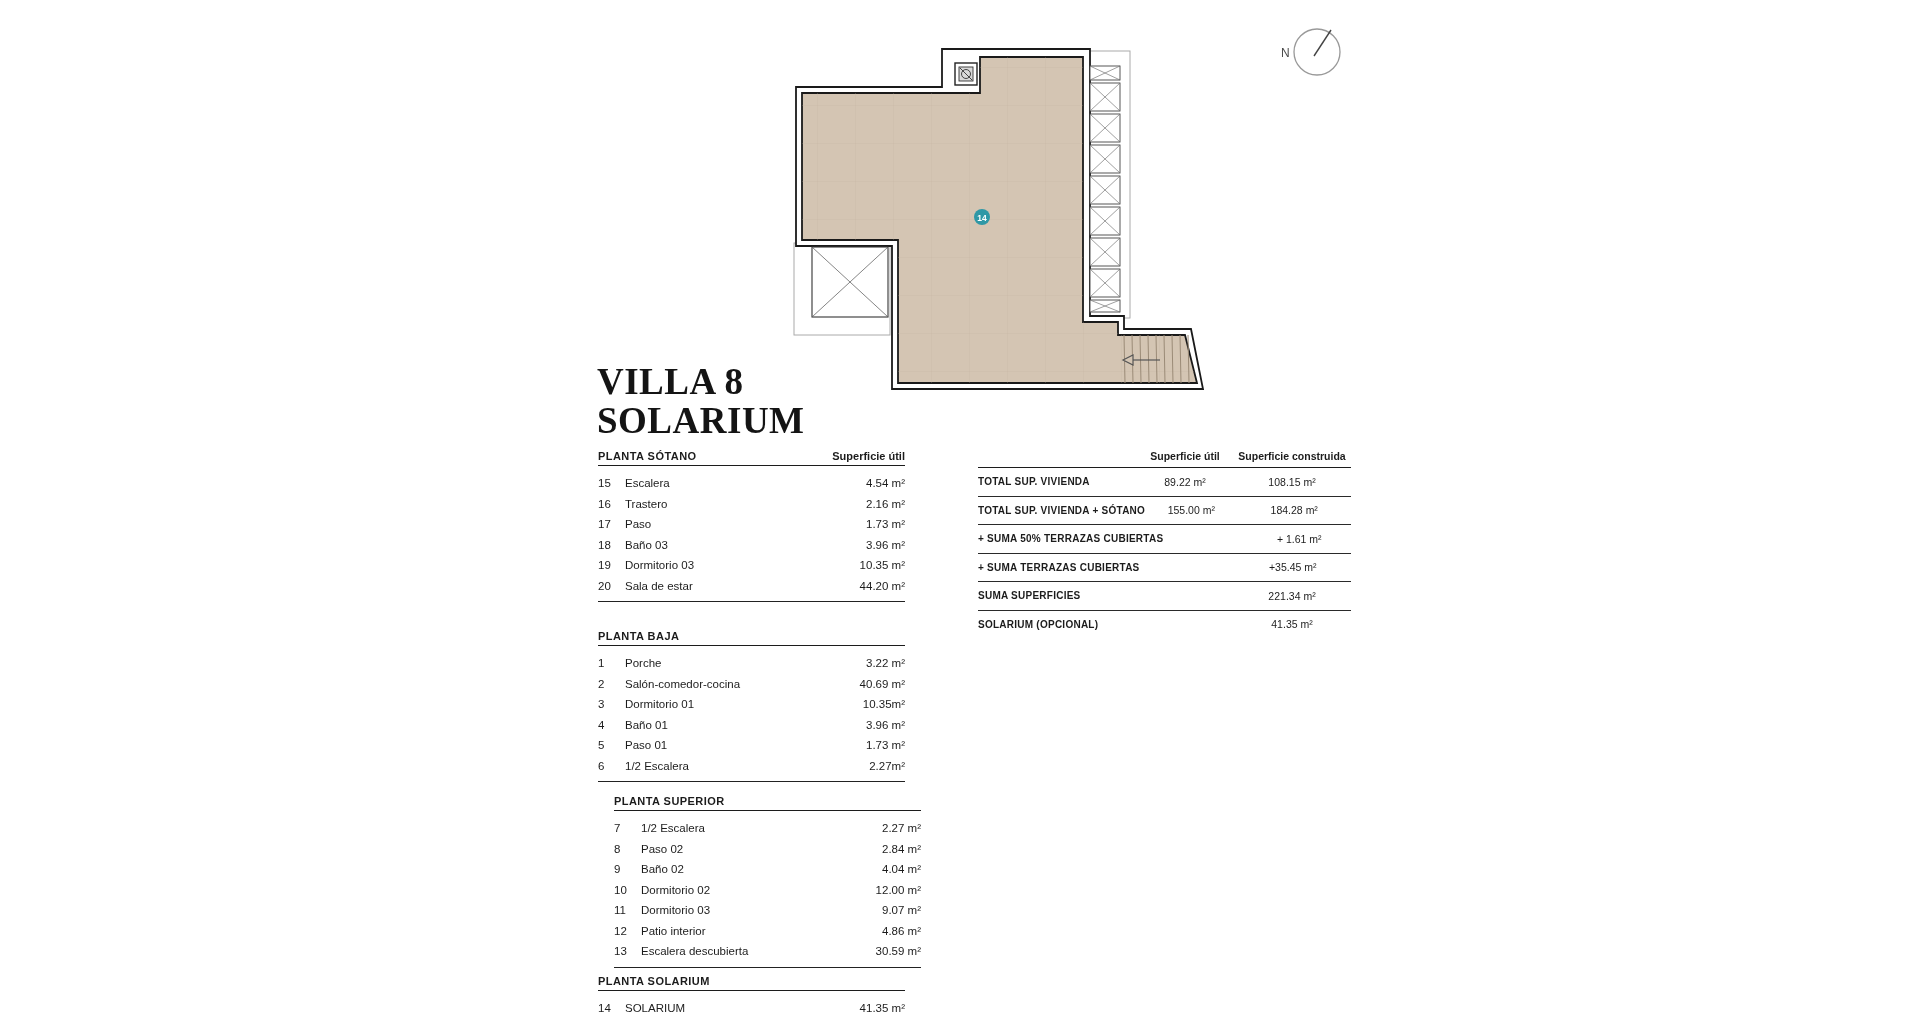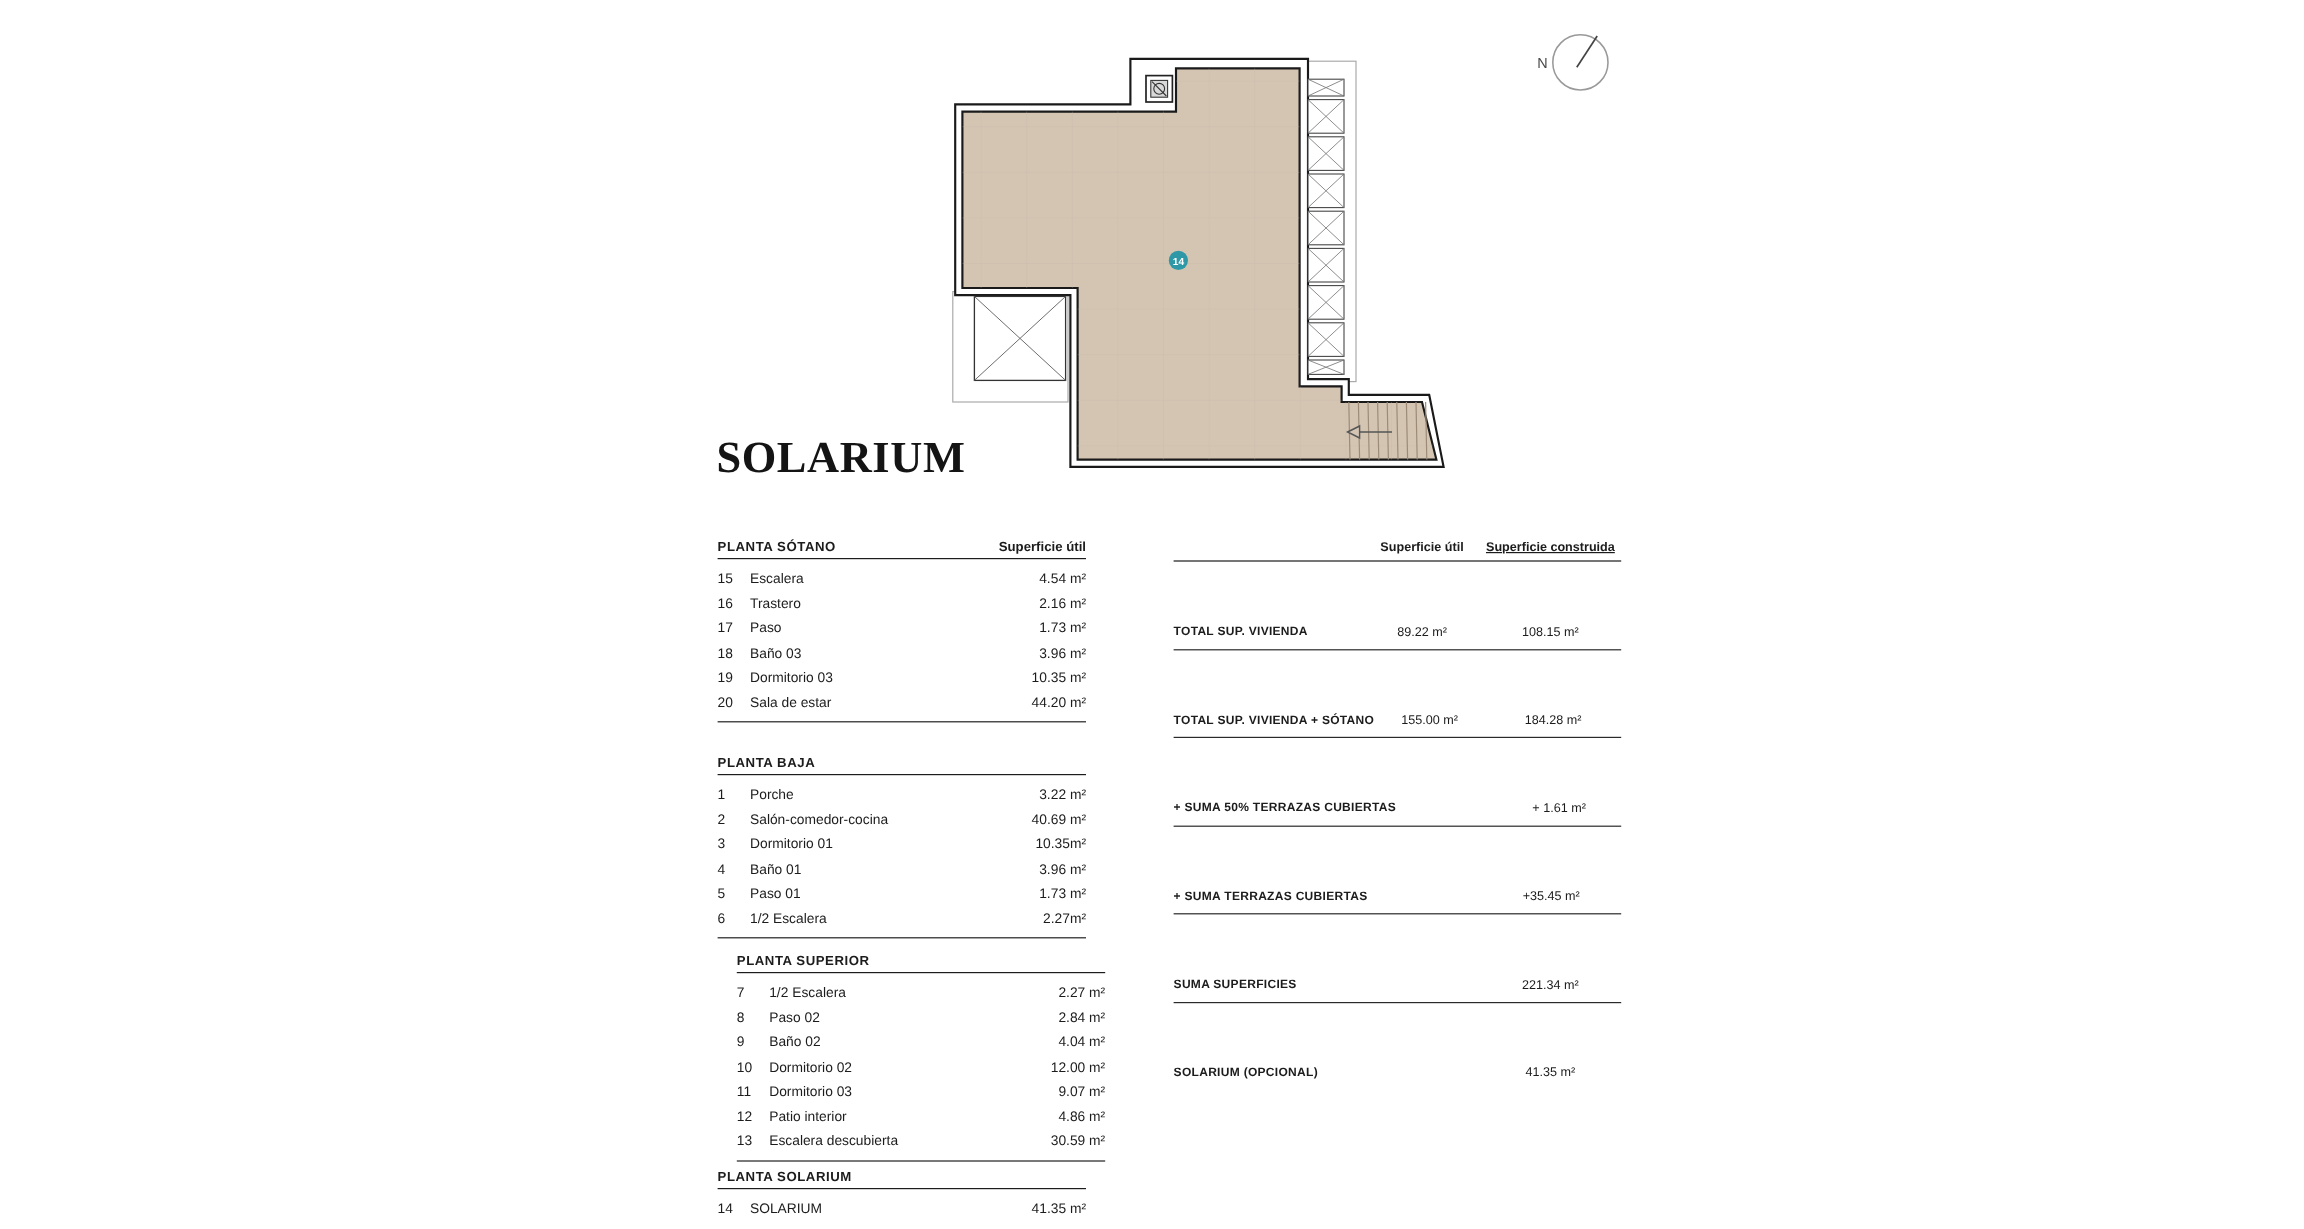--- a/index.html
+++ b/index.html
@@ -28,22 +28,22 @@
   .rnum{width:27px;}
   .rlbl{flex:1;}
   .rval{text-align:center;}
   .rule-end{border-top:1.5px solid #222;margin-top:5px;height:0;}
   
   #summary-table{position:absolute;left:978px;top:450px;width:373px;}
   .shead{display:flex;align-items:flex-end;border-bottom:1.8px solid #1c1c1c;padding-bottom:5px;}
   .shead .sp{flex:1;}
   .hc{font-weight:700;font-size:10.5px;text-align:center;}
   .hc1{width:96px;}
-  .hc2{width:118px;text-decoration:underline;}
-  .srow{display:flex;align-items:center;height:27.5px;border-bottom:1.4px solid #2a2a2a;margin-top:45px;}
+  .hc2{width:118px;}
+  .srow{display:flex;align-items:center;height:27.5px;border-bottom:1.4px solid #2a2a2a;}
   .srow.last{border-bottom:none;}
   .slbl{flex:1;font-weight:700;font-size:10px;letter-spacing:.25px;white-space:nowrap;}
   .sval{font-size:10.5px;text-align:center;}
   .sval1{width:96px;}
   .sval2{width:118px;}
   
   #plan-svg{position:absolute;left:780px;top:30px;}
   #compass-svg{position:absolute;left:1270px;top:18px;}
   .badge-txt{font-family:"Liberation Sans",sans-serif;font-size:8.5px;font-weight:700;fill:#ffffff;}
   .compass-n{font-family:"Liberation Sans",sans-serif;font-size:12px;fill:#4a4a4a;}
@@ -131,20 +131,21 @@
   </g>
 </svg>
 
 <svg id="compass-svg" width="100" height="78" viewBox="0 0 100 78">
   <circle cx="47" cy="34" r="23" fill="none" stroke="#999999" stroke-width="1.3"></circle>
   <line x1="44" y1="38" x2="61" y2="12" stroke="#444444" stroke-width="1.4"></line>
   <text class="compass-n" x="11" y="39">N</text>
 </svg>
 
 <div class="title">
+  <div>VILLA 8</div>
   <div>SOLARIUM</div>
 </div>
 
 <div id="left-table">
     <div class="sec" style="top: 0px;">
       <div class="sec-head">
         <span class="sec-name">PLANTA SÓTANO</span>
         <span class="sec-sup">Superficie útil</span>
       </div>
       <div class="rows">

